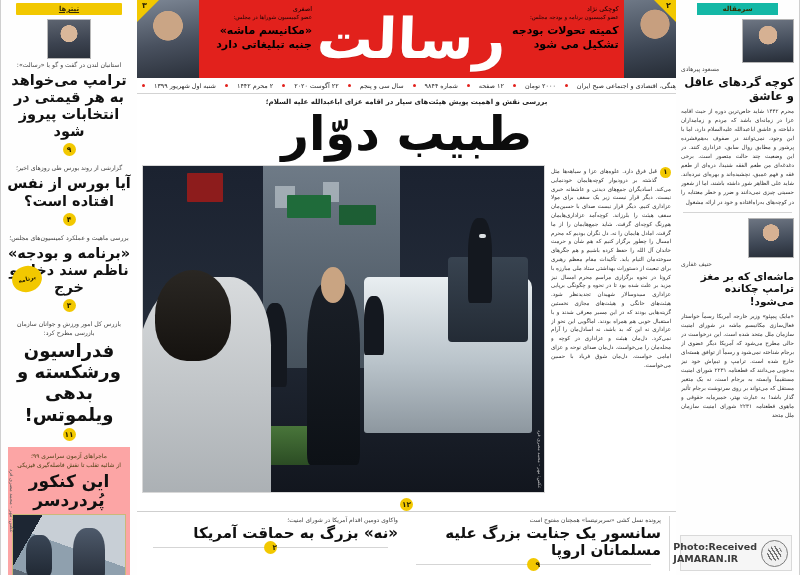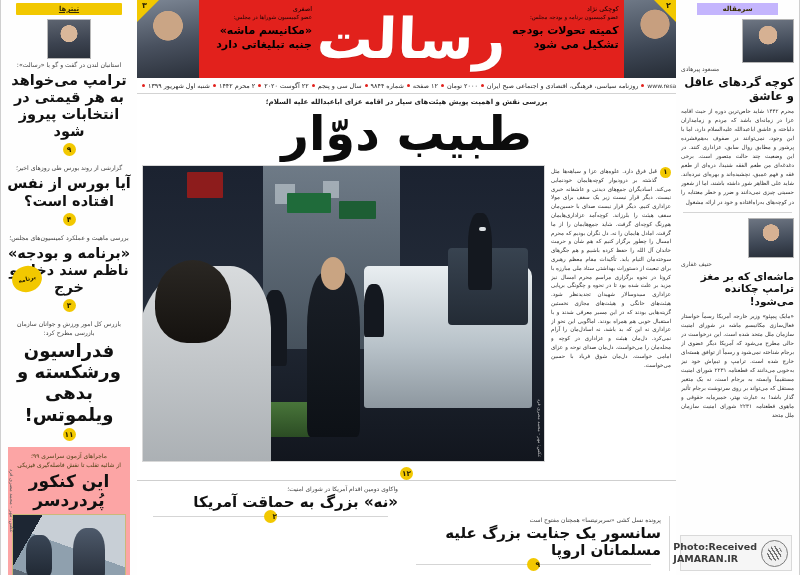--- a/index.html
+++ b/index.html
@@ -139,21 +139,21 @@
     width: 124px;
     flex: 0 0 124px;
     background: #fefefe;
     border-right: 1px solid #cfcfcf;
     padding: 3px 5px 0;
     display: flex;
     flex-direction: column;
     position: relative;
   }
   .left-badge {
-    background: #c4b5fd;
+    background: #14b8a6;
     color: #3a2f00;
     font-size: 7px; font-weight: bold;
     text-align: center;
     padding: 2px 0;
     margin: 0 16px 4px;
   }
   .op-photo {
     width: 52px; height: 44px;
     background:
       radial-gradient(circle at 50% 36%, #d6b193 0 25%, transparent 26%),
@@ -267,21 +267,21 @@
     position: absolute; top: 1px;
     font-size: 8px; font-weight: bold; color: #2e2600; z-index: 5;
   }
   .corner-num.r { right: 5px; }
   .corner-num.l { left: 5px; }
 
   
   .dateline {
     height: 16px;
     display: flex; flex-direction: row-reverse;
-    align-items: center; gap: 3px;
+    align-items: center; gap: 9px;
     padding: 0 5px;
     font-size: 6.4px; color: #262626;
     border-bottom: 1px solid #d3d3d3;
     white-space: nowrap;
     overflow: hidden;
   }
   .dot { width: 3px; height: 3px; background: #e2211c; border-radius: 50%; flex: 0 0 3px; }
   .dateline .sep { flex: 1 1 auto; }
   .dateline .site { font-size: 6px; color: #333; direction: ltr; }
 
@@ -405,21 +405,21 @@
 
   
   .bottom-strip {
     border-top: 1px solid #cfcfcf;
     display: flex; flex-direction: row-reverse;
     padding: 4px 6px 4px;
     gap: 8px;
     flex: 0 0 auto;
   }
   .bs-item { flex: 1 1 0; text-align: right; position: relative; }
-  .bs-item + .bs-item { border-right: 1px solid #d6d6d6; padding-right: 8px; margin-top: 31px; }
+  .bs-item + .bs-item { border-right: 1px solid #d6d6d6; padding-right: 8px; }
   .bs-kicker { font-size: 6px; color: #3d3d3d; margin-bottom: 2px; }
   .bs-head { font-size: 15px; font-weight: bold; color: #111; line-height: 1.15; }
   .bs-rule { height: 1px; background: #d5d5d5; margin: 5px 10px 0; }
   .bs-badge {
     width: 13px; height: 13px; border-radius: 50%;
     background: #f2c800; color: #2e2600;
     font-size: 7.5px; font-weight: bold; line-height: 13px;
     margin: -7px auto 0; position: relative;
   }
 </style>

